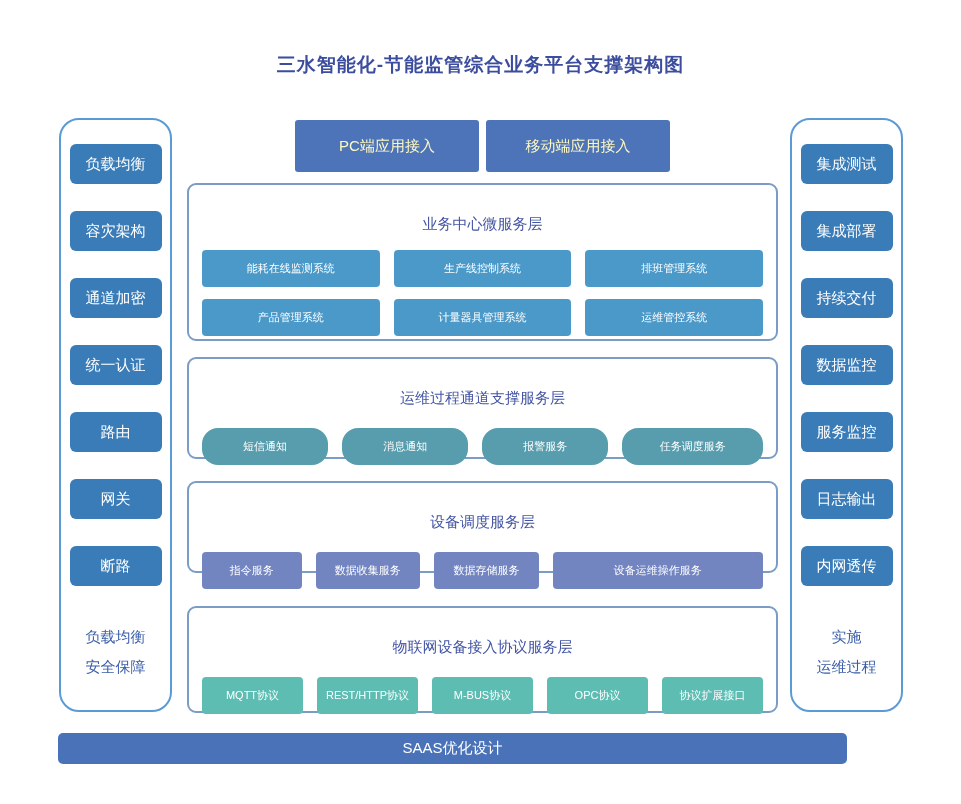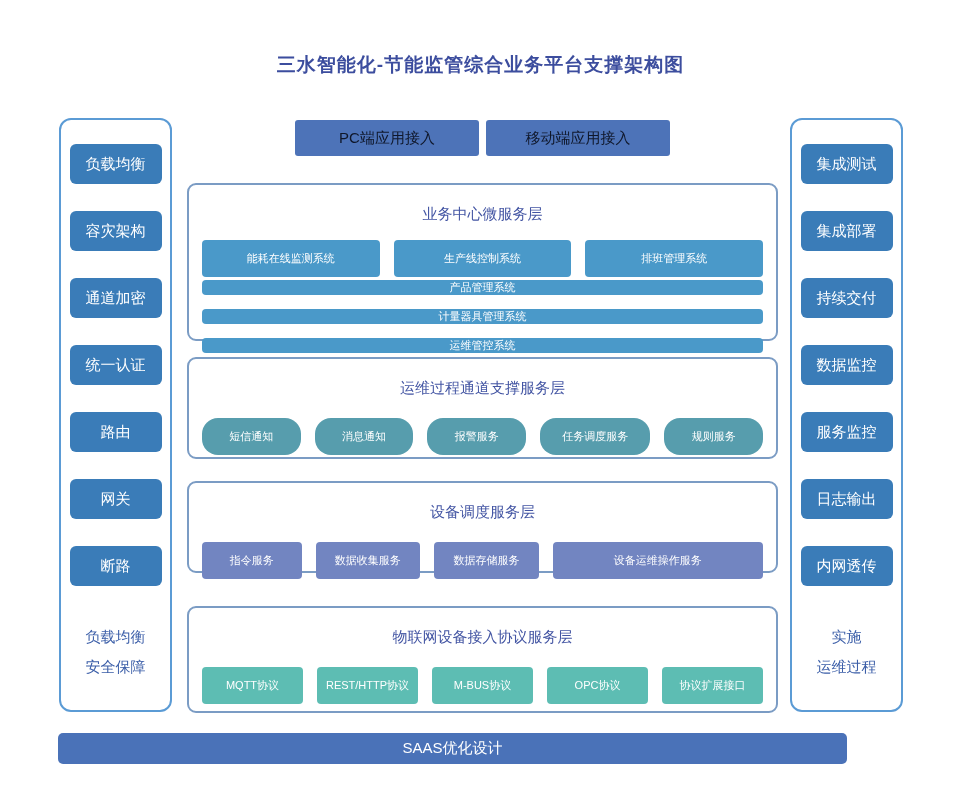--- a/index.html
+++ b/index.html
@@ -12,21 +12,21 @@
     position:relative; width:961px; height:804px; background:#ffffff;
   }
   .page-title {
     position:absolute; top:52px; left:0; width:100%;
     text-align:center; font-size:19px; font-weight:bold;
     color:var(--title-text,#3c4d9e); letter-spacing:1px;
   }
   
   .side-panel {
     position:absolute; top:118px; height:594px; width:113px;
-    border:2px solid var(--sidebar-border,#5b9bd5); border-radius:12px;
+    border:2px solid var(--sidebar-border,#5b9bd5); border-radius:20px;
     display:flex; flex-direction:column; align-items:center; padding-top:24px;
     background:#ffffff;
   }
   .side-panel.left  { left:59px; }
   .side-panel.right { left:790px;font-family:Liberation Serif, serif; }
   .side-node {
     width:92px; height:40px; margin-bottom:27px; flex:0 0 auto;
     background:var(--sidebar-box,#3a7cb8); border-radius:6px;
     color:#ffffff; font-size:15px;
     display:flex; align-items:center; justify-content:center; white-space:nowrap;
@@ -34,43 +34,43 @@
   .side-caption {
     margin-top:9px; text-align:center; font-size:15px; line-height:30px;
     color:var(--sidebar-caption-text,#3b5ea8);
   }
   
   .access-row {
     position:absolute; top:120px; left:187px; width:591px;
     display:flex; justify-content:center; gap:7px;
   }
   .access-btn {
-    width:184px; height:36px; background:var(--access-button,#4d73b8);
-    border-radius:3px; color:#0f172a; font-size:15px;
+    width:184px; height:52px; background:var(--access-button,#4d73b8);
+    border-radius:3px; color:#fef9c3; font-size:15px;
     display:flex; align-items:center; justify-content:center; white-space:nowrap;
   }
   
   .layer {
     position:absolute; left:187px; width:591px;
     border:2px solid var(--section-border,#7b9cc4); border-radius:9px;
-    padding:6px 13px; background:#ffffff;
+    padding:16px 13px; background:#ffffff;
   }
   .layer-title {
     margin-top:14px; text-align:center; font-size:15px;
     color:var(--section-title-text,#4355a3); white-space:nowrap;
   }
   .layer-row { display:flex; gap:14px; }
   .layer-item {
     flex:1; height:37px; border-radius:4px; color:#ffffff; font-size:11px;
     display:flex; align-items:center; justify-content:center;
     white-space:nowrap; overflow:hidden; padding:0 2px;
   }
   #layer-0 { top:183px; height:158px; }
   #layer-0 .layer-row.row-1 { margin-top:16px; }
-  #layer-0 .layer-row.row-2 { margin-top:3px;flex-direction:column; }
+  #layer-0 .layer-row.row-2 { margin-top:12px; }
   #layer-0 .layer-item { background:var(--layer1-item,#4a99c9); }
   #layer-1 { top:357px; height:102px; }
   #layer-1 .layer-row { margin-top:20px; }
   #layer-1 .layer-item { background:var(--layer2-item,#579dad);border-radius:16px; }
   #layer-1 .layer-item:nth-child(4) { flex:1.12; }
   #layer-2 { top:481px; height:92px; }
   #layer-2 .layer-row { margin-top:20px; }
   #layer-2 .layer-item { background:var(--layer3-item,#7285c1); }
   #layer-2 .layer-item:nth-child(1) { flex:0.95; }
   #layer-2 .layer-item:nth-child(4) { flex:2.05; }
@@ -139,21 +139,20 @@
     </div>
   </div>
 
   <div class="layer" id="layer-1">
     <div class="layer-title">运维过程通道支撑服务层</div>
     <div class="layer-row">
       <div class="layer-item">短信通知</div>
       <div class="layer-item">消息通知</div>
       <div class="layer-item">报警服务</div>
       <div class="layer-item">任务调度服务</div>
-      <div class="layer-item">规则服务</div>
     </div>
   </div>
 
   <div class="layer" id="layer-2">
     <div class="layer-title">设备调度服务层</div>
     <div class="layer-row">
       <div class="layer-item">指令服务</div>
       <div class="layer-item">数据收集服务</div>
       <div class="layer-item">数据存储服务</div>
       <div class="layer-item">设备运维操作服务</div>

